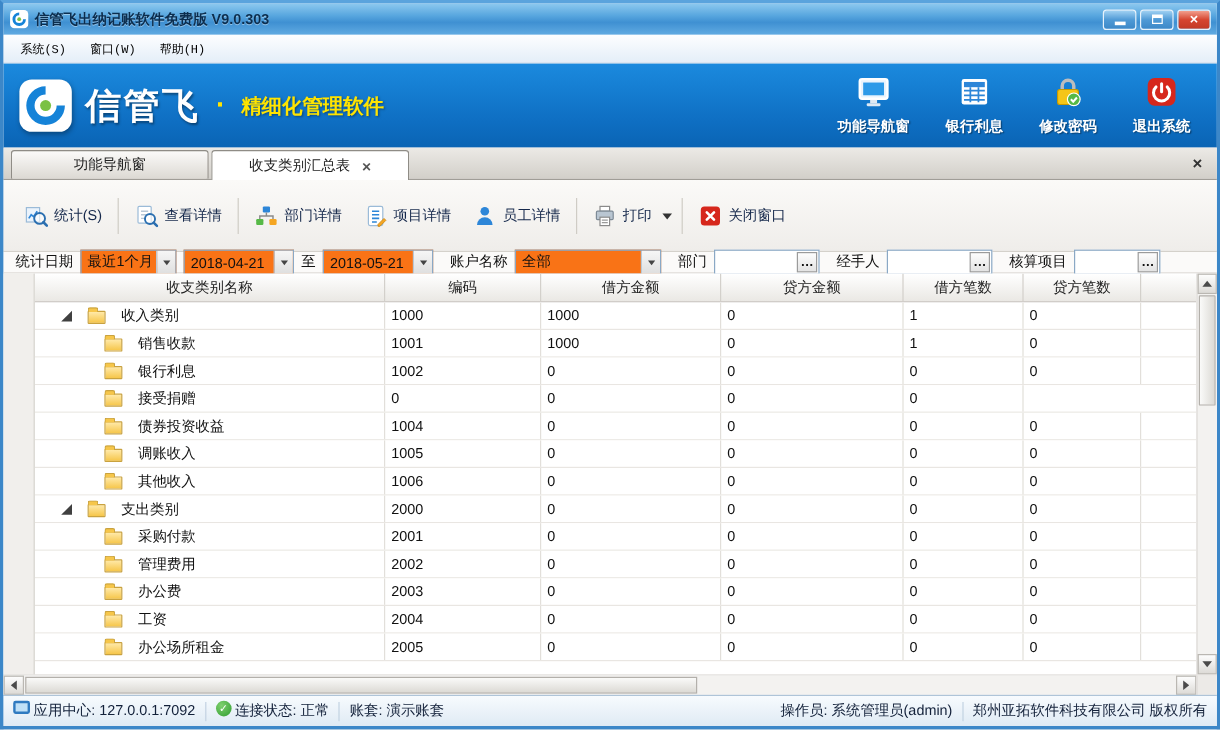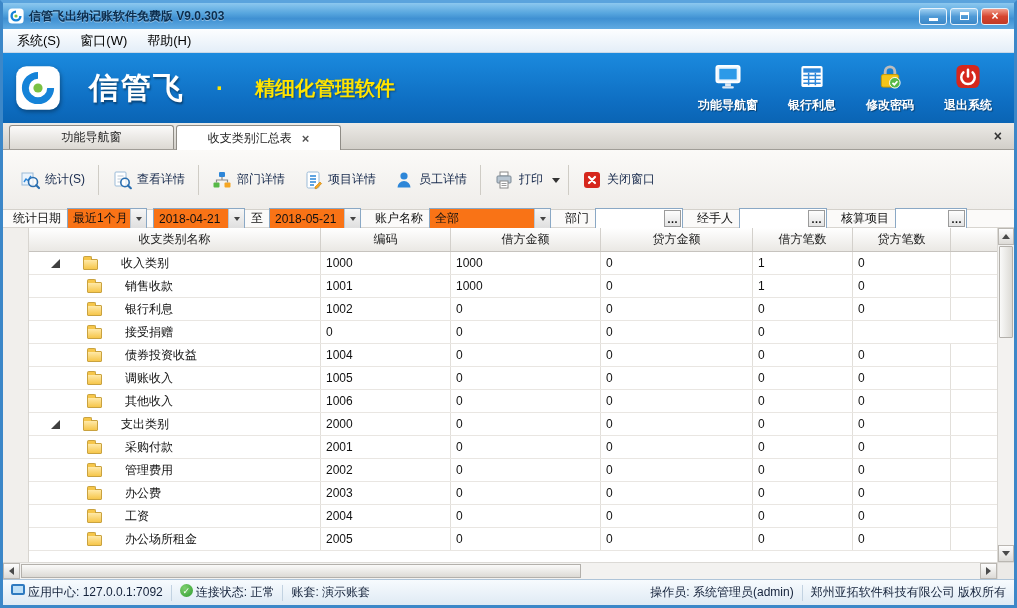--- a/index.html
+++ b/index.html
@@ -16,29 +16,29 @@
   .winbtn{width:28px;height:17px;border:1px solid #e7f2fb;border-radius:3px;
     background:linear-gradient(#9fd0f2,#4f9ad6 50%,#3c88c8);display:flex;align-items:center;justify-content:center;color:#fff;cursor:pointer}
   .winbtn.close{background:linear-gradient(#f2a08e,#d64530 50%,#c23a26)}
   .glyph-min{width:9px;height:3px;background:#fff;margin-top:7px}
   .glyph-max{width:9px;height:8px;border:1px solid #fff;border-top-width:3px}
   .winbtn.close b{font-weight:bold;font-size:12px;line-height:1}
 
   
   .menubar{height:24px;flex:none;display:flex;align-items:center;background:linear-gradient(#fdfeff,#e4eef8);
     border-bottom:1px solid #c9d8e8;padding:0 4px}
-  .menu-item{padding:3px 10px;cursor:pointer;background:none;border:none;font-size:13px;font-family:Liberation Sans, sans-serif}
+  .menu-item{padding:3px 10px;cursor:pointer;background:none;border:none;font-size:10px;font-family:Liberation Mono, monospace}
 
   
   .banner{height:70px;flex:none;display:flex;align-items:center;background:linear-gradient(#1b8ade,#0e6ec2 70%,#0a64b4);padding:0 12px}
-  .brand{display:flex;align-items:center;gap:28px}
+  .brand{display:flex;align-items:center;gap:10px}
   .logo-badge{width:46px;height:46px;flex:none;filter:drop-shadow(1px 2px 2px rgba(0,0,0,.35))}
   .brand-name{font-size:30px;font-weight:bold;color:#fff;letter-spacing:2px;text-shadow:1px 2px 2px rgba(0,0,0,.4)}
   .brand-dot{color:#ffe400;font-size:24px;font-weight:bold;margin:0 3px}
-  .brand-slogan{color:#ffe400;font-size:20px;font-weight:bold;text-shadow:1px 1px 2px rgba(0,0,0,.4)}
+  .brand-slogan{color:#ffe400;font-size:17px;font-weight:bold;text-shadow:1px 1px 2px rgba(0,0,0,.4)}
   .banner-actions{margin-left:auto;display:flex;align-items:center;gap:30px;padding-right:10px}
   .baction{display:flex;flex-direction:column;align-items:center;gap:4px;color:#fff;font-weight:bold;cursor:pointer;
     background:none;border:none;font-size:12px;font-family:inherit;text-shadow:1px 1px 1px rgba(0,0,0,.4)}
   .baction svg{width:30px;height:27px}
 
   
   .tabstrip{height:27px;flex:none;display:flex;align-items:flex-end;background:linear-gradient(#eceae6,#d2cfc9);
     border-bottom:1px solid #a09d97;padding:3px 6px 0 6px}
   .tab{height:24px;min-width:165px;display:flex;align-items:center;justify-content:center;gap:10px;border:1px solid #8f8c86;
     border-bottom:none;border-radius:3px 3px 0 0;padding:0 14px;background:linear-gradient(#fbfaf9,#dcd9d3);cursor:pointer;
@@ -75,21 +75,21 @@
   .table-wrap{flex:1;display:flex;flex-direction:column;min-height:0;background:#fff}
   .table-main{flex:1;display:flex;min-height:0}
   .gutter{width:26px;flex:none;background:#f1efec;border-right:1px solid #d8d5d0}
   .grid{flex:1;min-width:0;overflow:hidden;display:flex;flex-direction:column}
   .thead,.trow{display:grid;grid-template-columns:292px 130px 150px 152px 100px 98px 1fr}
   .thead{height:24px;flex:none;background:linear-gradient(#ffffff,#eae8e4);border-bottom:1px solid #c6c3be}
   .th{display:flex;align-items:center;justify-content:center;border-right:1px solid #d3d0cb;color:#222;cursor:pointer;overflow:hidden;white-space:nowrap}
   .tbody{flex:1;overflow:hidden}
   .trow{height:23px;border-bottom:1px solid #e9e6e2;cursor:pointer;background:#fff}
   .cell{display:flex;align-items:center;border-right:1px solid #e2dfda;padding:0 5px;overflow:hidden;white-space:nowrap}
-  .c-name{padding-left:22px;gap:23px}
+  .c-name{padding-left:22px;gap:13px}
   .lvl1 .c-name{padding-left:58px}
   .expander{display:none;width:0;height:0;border-style:solid;border-width:0 0 9px 9px;
     border-color:transparent transparent #404040 transparent;flex:none;cursor:pointer}
   .has-children .expander{display:block}
   .folder{position:relative;width:15px;height:11px;flex:none;background:linear-gradient(#ffe9a8,#f6c64a);
     border:1px solid #c9a23f;border-radius:1px;margin-top:2px}
   .folder::before{content:"";position:absolute;left:-1px;top:-4px;width:7px;height:3px;background:#f6c64a;
     border:1px solid #c9a23f;border-bottom:none;border-radius:2px 2px 0 0}
 
   

